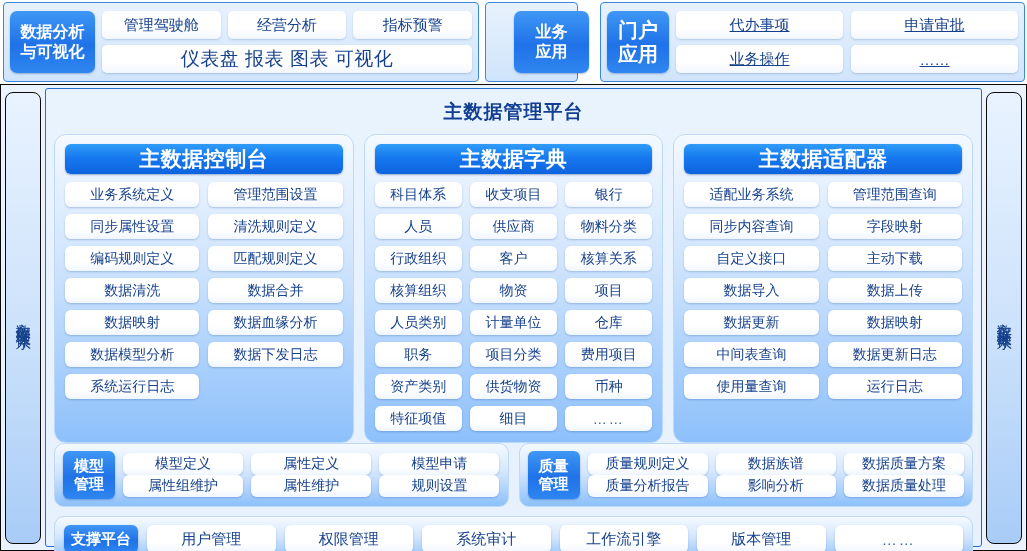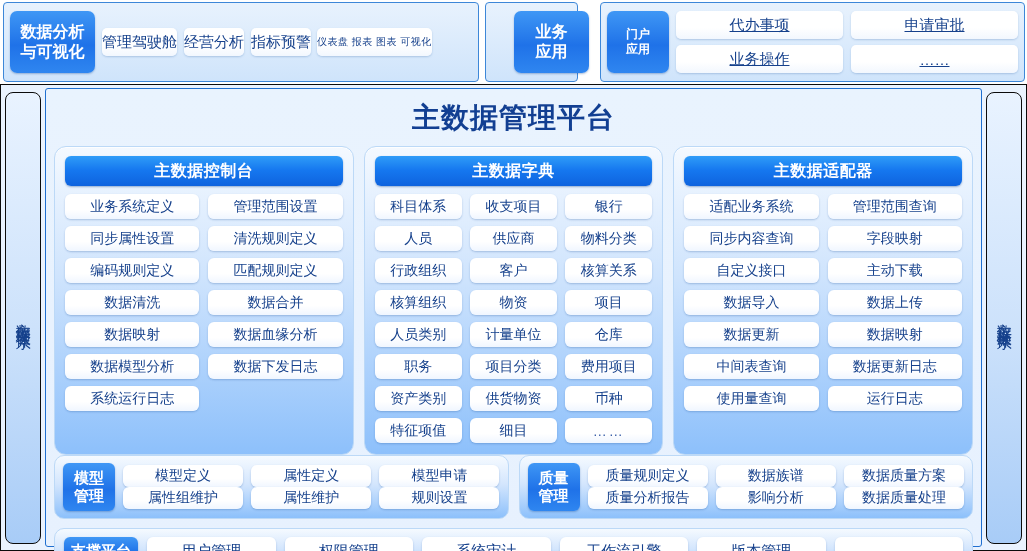--- a/index.html
+++ b/index.html
@@ -40,35 +40,35 @@
     font-weight: bold;
     display: flex; flex-direction: column;
     align-items: center; justify-content: center;
     line-height: 1.22;
     box-shadow: 0 1px 2px rgba(20,70,140,.35);
     text-align: center;
     flex: none;
   }
   .tg1 .blue-tile { width: 85px; height: 62px; font-size: 16px; }
   .tg2 .blue-tile { width: 75px; height: 62px; font-size: 16px; }
-  .tg3 .blue-tile { width: 62px; height: 62px; font-size: 12px; }
+  .tg3 .blue-tile { width: 62px; height: 62px; font-size: 20px; }
 
   .wbtn {
     background: linear-gradient(180deg, #ffffff 0%, #ffffff 60%, #f2f7fe 100%);
     border-radius: 5px;
     color: #16418c;
     display: flex; align-items: center; justify-content: center;
     box-shadow: 0 1px 2px rgba(40,90,160,.25);
     text-align: center;
     white-space: nowrap;
   }
-  .tg1-right { display: flex; flex-direction: row; gap: 6px; flex: 1; }
+  .tg1-right { display: flex; flex-direction: column; gap: 6px; flex: 1; }
   .tg1-row1 { display: flex; gap: 7px; }
   .tg1-row1 .wbtn { flex: 1; height: 28px; font-size: 15px; }
-  .tg1-row2 .wbtn { width: 100%; height: 28px; font-size: 10px; letter-spacing: .5px; }
+  .tg1-row2 .wbtn { width: 100%; height: 28px; font-size: 19px; letter-spacing: .5px; }
 
   .tg3-grid { display: grid; grid-template-columns: 1fr 1fr; gap: 6px 8px; flex: 1; }
   .tg3-grid .wbtn { height: 28px; font-size: 15px; text-decoration: underline; }
 
   
   .mainframe {
     position: absolute; left: 0px; top: 84px; width: 1027px; height: 467px;
     background: linear-gradient(180deg,#eaf3fe 0%, #e9f2fe 38%, #e9f2fe 100%);
     border: 1px solid #0b0b0b;
   }
@@ -90,38 +90,38 @@
 
   .platform {
     position: absolute; left: 44px; top: 3px; right: 44px; bottom: 3px;
     background: linear-gradient(180deg,#e9f3fe 0%, #e7f1fe 100%);
     border: 1px solid #1f6fd0;
     border-radius: 3px;
     padding: 7px 8px 6px 8px;
     display: flex; flex-direction: column;
   }
   .platform-title {
-    text-align: center; font-size: 28px; font-weight: bold;
+    text-align: center; font-size: 19px; font-weight: bold;
     color: #123f92; letter-spacing: 1px;
     margin: 3px 0 9px 0;
   }
 
   
   .cols { display: flex; gap: 10px; }
   .col {
     flex: 1;
     background: linear-gradient(180deg,#f4f9ff 0%, #cfe4fd 42%, #8dc0fb 100%);
     border-radius: 12px;
     border: 1px solid #bcd9f7;
     padding: 9px 10px 11px 10px;
     box-shadow: inset 0 1px 0 rgba(255,255,255,.8);
   }
   .col-head {
     background: linear-gradient(180deg, #2f9cf8 0%, #1577ef 48%, #0e63de 100%);
-    color: #fff; font-weight: bold; font-size: 16px;
+    color: #fff; font-weight: bold; font-size: 21px;
     height: 30px; border-radius: 6px;
     display: flex; align-items: center; justify-content: center;
     box-shadow: 0 1px 2px rgba(20,70,140,.4);
     margin-bottom: 8px;
     letter-spacing: .5px;
   }
   .grid2 { display: grid; grid-template-columns: 1fr 1fr; gap: 7px 9px; }
   .grid3 { display: grid; grid-template-columns: 1fr 1fr 1fr; gap: 7px 8px; }
   .cell {
     background: linear-gradient(180deg,#ffffff 0%,#ffffff 62%,#f0f6ff 100%);

